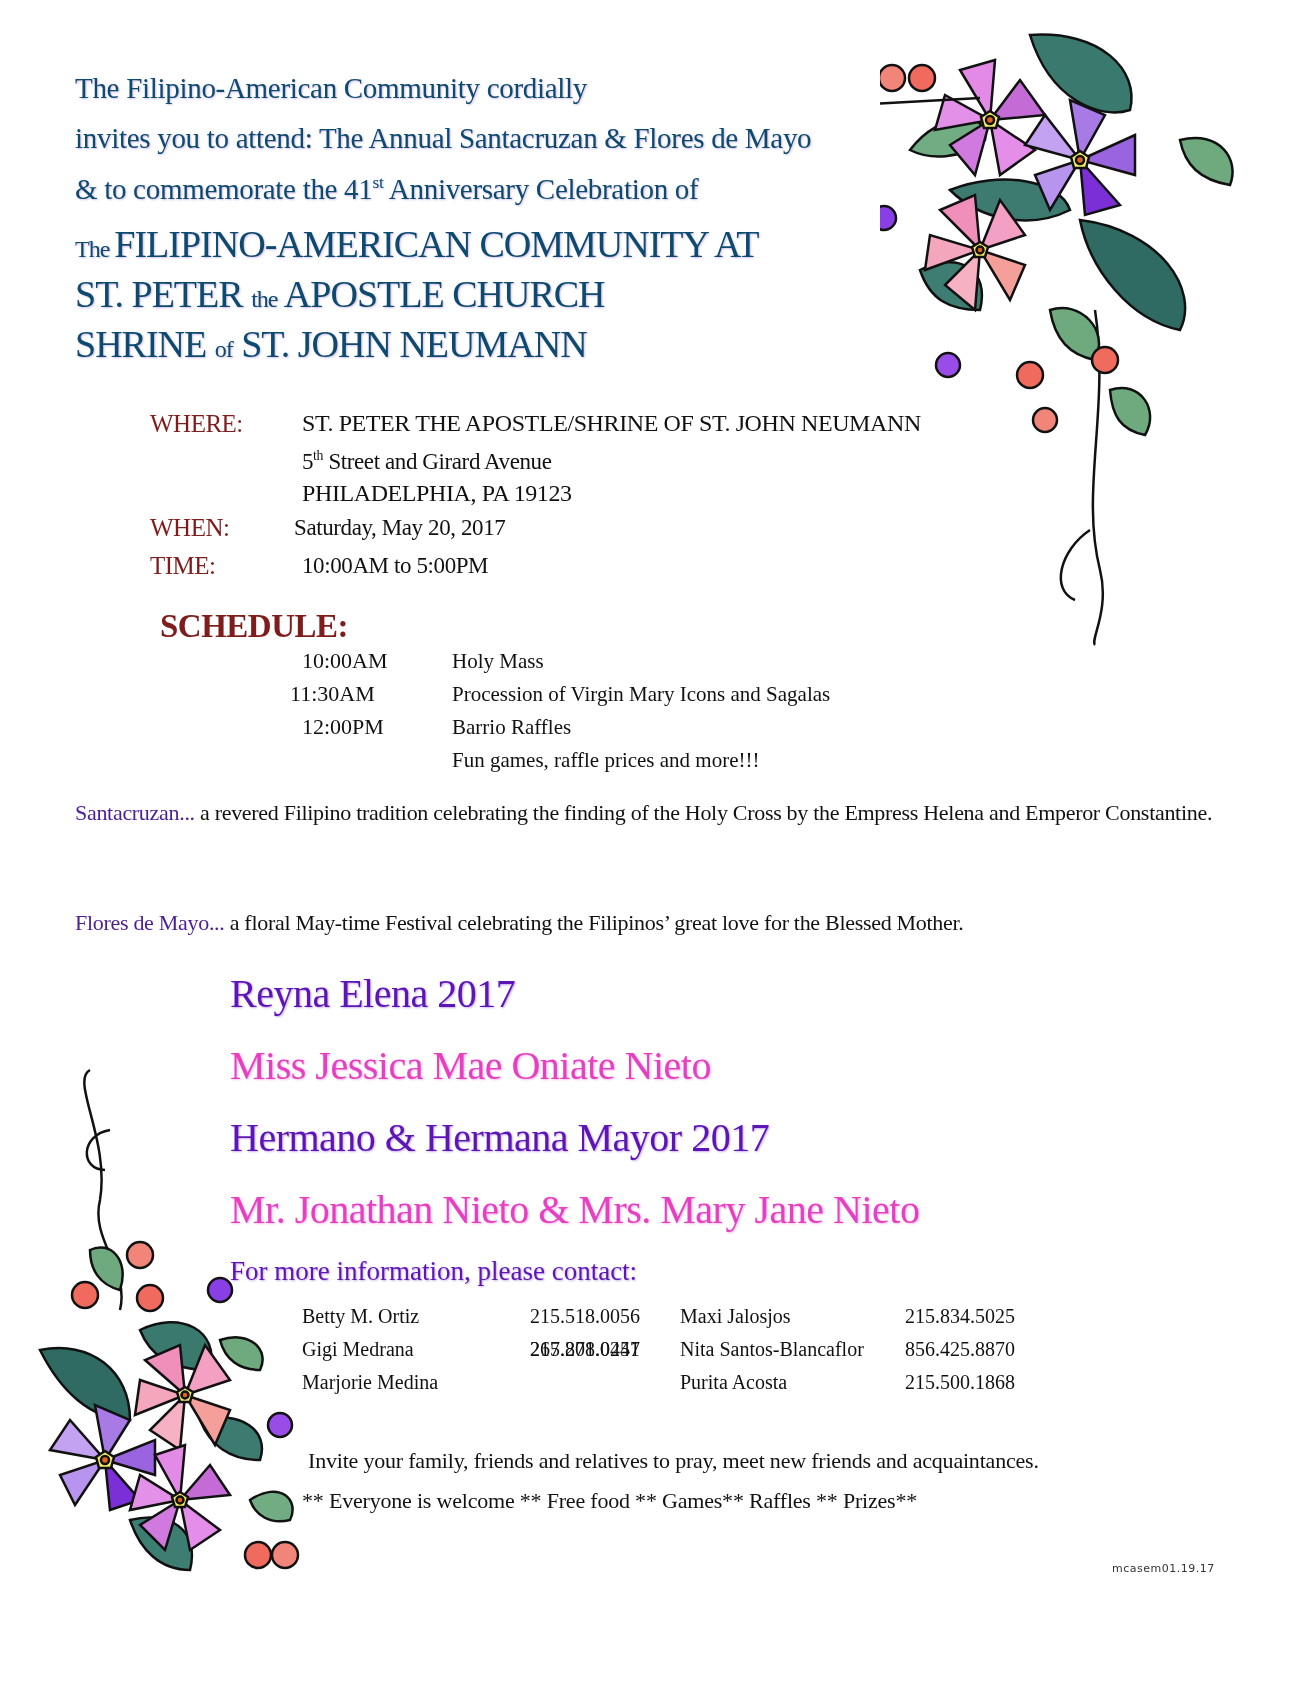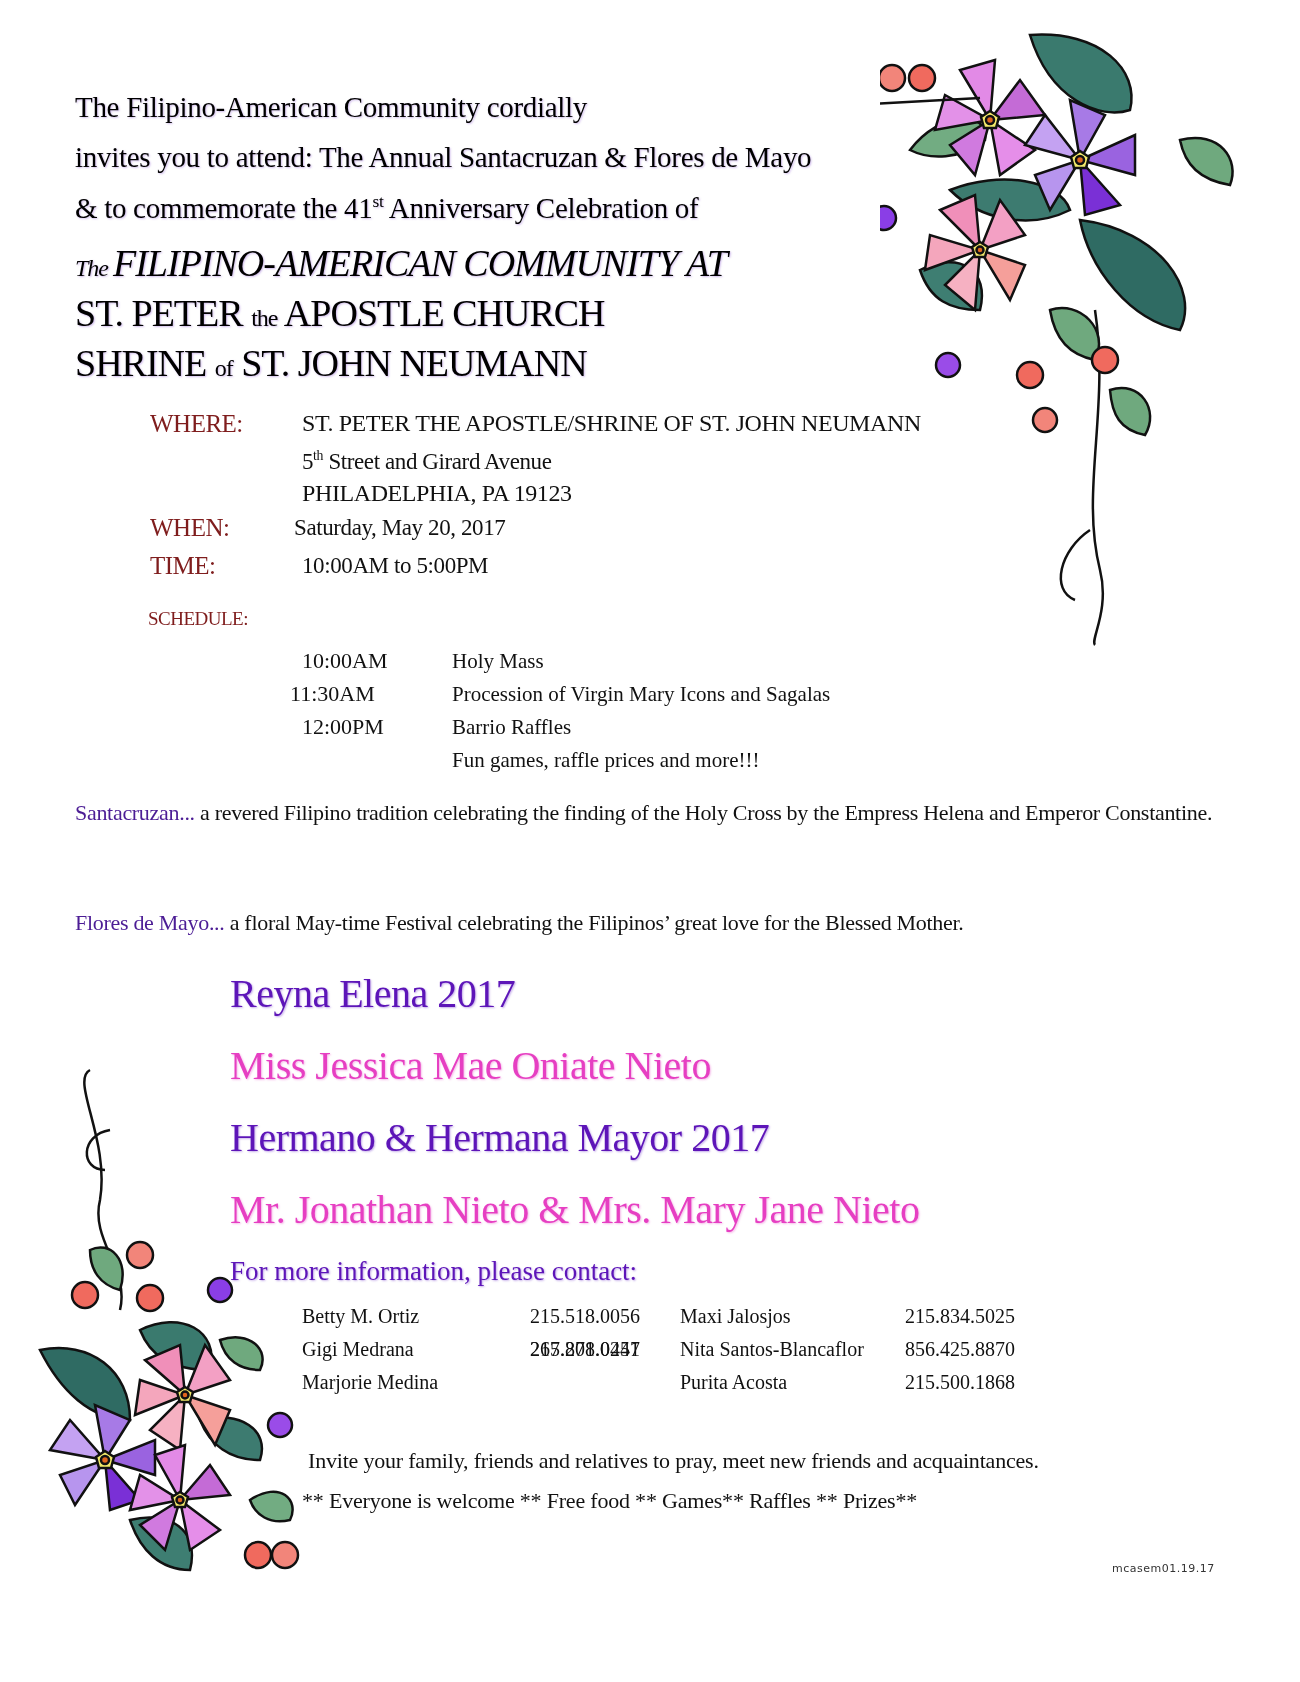--- a/index.html
+++ b/index.html
@@ -1,19 +1,19 @@
 <!DOCTYPE html>
 <html><head>
 <meta charset="utf-8">
 <style>
   html, body { margin: 0; padding: 0; background: #ffffff; }
   body { width: 1300px; height: 1682px; position: relative; overflow: hidden;
          font-family: "Liberation Serif", "DejaVu Serif", serif; color: #111; }
   .abs { position: absolute; }
-  .purple { color: #000000; text-shadow: 1px 1px 2px rgba(120,60,200,0.35); margin-top: 19px; }
+  .purple { color: #0c4a6e; text-shadow: 1px 1px 2px rgba(120,60,200,0.35); }
   .violet { color: #5d15b8; text-shadow: 1px 1px 2px rgba(110,50,200,0.4); }
   .pink { color: #e63fc2; text-shadow: 1px 1px 2px rgba(230,80,200,0.4); }
 
   .intro { left: 75px; font-size: 29px; letter-spacing: -0.3px; }
   .headline { left: 75px; font-size: 38px; letter-spacing: -1px; }
   .headline .small { font-size: 24px; }
 
   .label { font-size: 25px; color: #7f1d1d; letter-spacing: -0.5px; }
   .value { font-size: 24px; letter-spacing: -0.4px; }
   .value.sm { font-size: 23px; }
@@ -142,34 +142,34 @@
 
     <circle cx="200" cy="250" r="12" fill="#8a3ee6"></circle>
     <circle cx="260" cy="385" r="12" fill="#9a4ce8"></circle>
   </g>
 </svg>
 
 <div class="abs intro purple" style="top:72px;">The Filipino-American Community cordially</div>
 <div class="abs intro purple" style="top:122px;">invites you to attend: The Annual Santacruzan &amp; Flores de Mayo</div>
 <div class="abs intro purple" style="top:172px;"><span>&amp; to commemorate the 41</span><sup>st</sup><span> Anniversary Celebration of</span></div>
 
-<div class="abs headline purple" style="top:222px;font-style:italic;"><span class="small">The </span><span>FILIPINO-AMERICAN COMMUNITY AT</span></div>
+<div class="abs headline purple" style="top:222px;"><span class="small">The </span><span>FILIPINO-AMERICAN COMMUNITY AT</span></div>
 <div class="abs headline purple" style="top:272px;"><span>ST. PETER </span><span class="small">the</span><span> APOSTLE CHURCH</span></div>
 <div class="abs headline purple" style="top:322px;"><span>SHRINE </span><span class="small">of</span><span> ST. JOHN NEUMANN</span></div>
 
 <div class="abs label" style="left:150px; top:410px;">WHERE:</div>
 <div class="abs value" style="left:302px; top:410px;">ST. PETER THE APOSTLE/SHRINE OF ST. JOHN NEUMANN</div>
 <div class="abs value sm" style="left:302px; top:448px;"><span>5</span><sup>th</sup><span> Street and Girard Avenue</span></div>
 <div class="abs value" style="left:302px; top:480px;">PHILADELPHIA, PA 19123</div>
 <div class="abs label" style="left:150px; top:514px;">WHEN:</div>
 <div class="abs value sm" style="left:294px; top:515px;">Saturday, May 20, 2017</div>
 <div class="abs label" style="left:150px; top:552px;">TIME:</div>
 <div class="abs value sm" style="left:302px; top:553px;">10:00AM to 5:00PM</div>
 
-<div class="abs label" style="left:148px; top:608px; font-size:19px;">SCHEDULE:</div>
+<div class="abs label" style="left:160px; top:608px; font-size:33px;font-weight:bold;">SCHEDULE:</div>
 <div class="abs sched-time" style="left:302px; top:648px;">10:00AM</div>
 <div class="abs sched-desc" style="left:452px; top:649px;">Holy Mass</div>
 <div class="abs sched-time" style="left:290px; top:681px;">11:30AM</div>
 <div class="abs sched-desc" style="left:452px; top:682px;">Procession of Virgin Mary Icons and Sagalas</div>
 <div class="abs sched-time" style="left:302px; top:714px;">12:00PM</div>
 <div class="abs sched-desc" style="left:452px; top:715px;">Barrio Raffles</div>
 <div class="abs sched-desc" style="left:452px; top:748px;">Fun games, raffle prices and more!!!</div>
 
 <div class="abs para" style="top:794px;"><span class="lead">Santacruzan...</span><span> a revered Filipino tradition celebrating the finding of the Holy Cross by the Empress Helena and Emperor Constantine.</span></div>
 <div class="abs para" style="top:904px;"><span class="lead">Flores de Mayo...</span><span> a floral May-time Festival celebrating the Filipinos’ great love for the Blessed Mother.</span></div>

